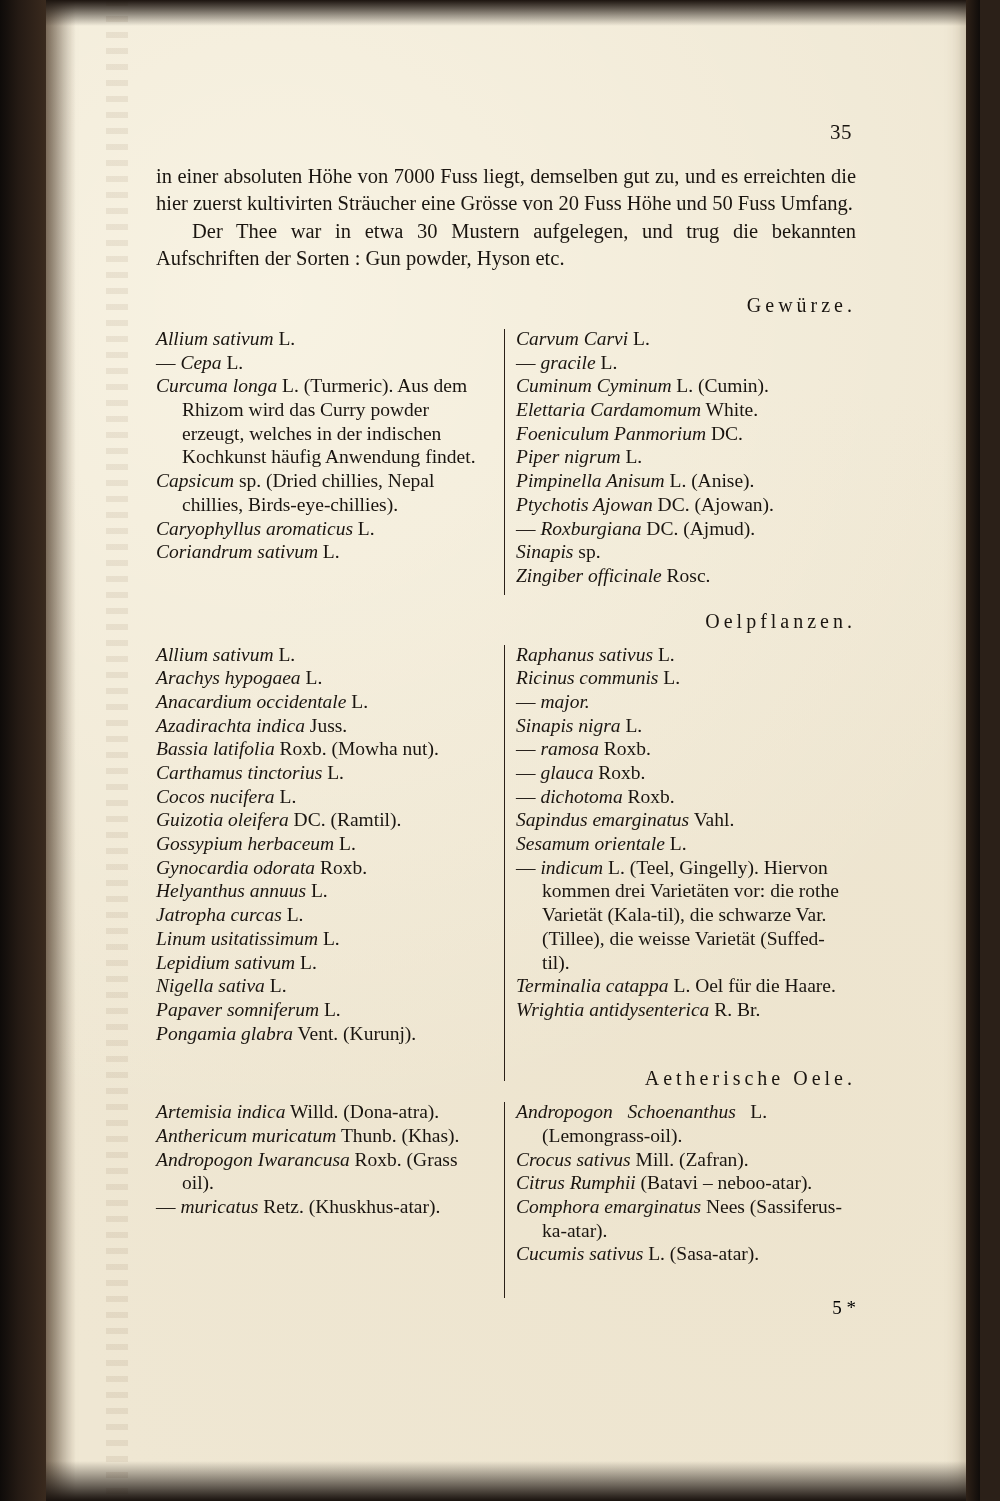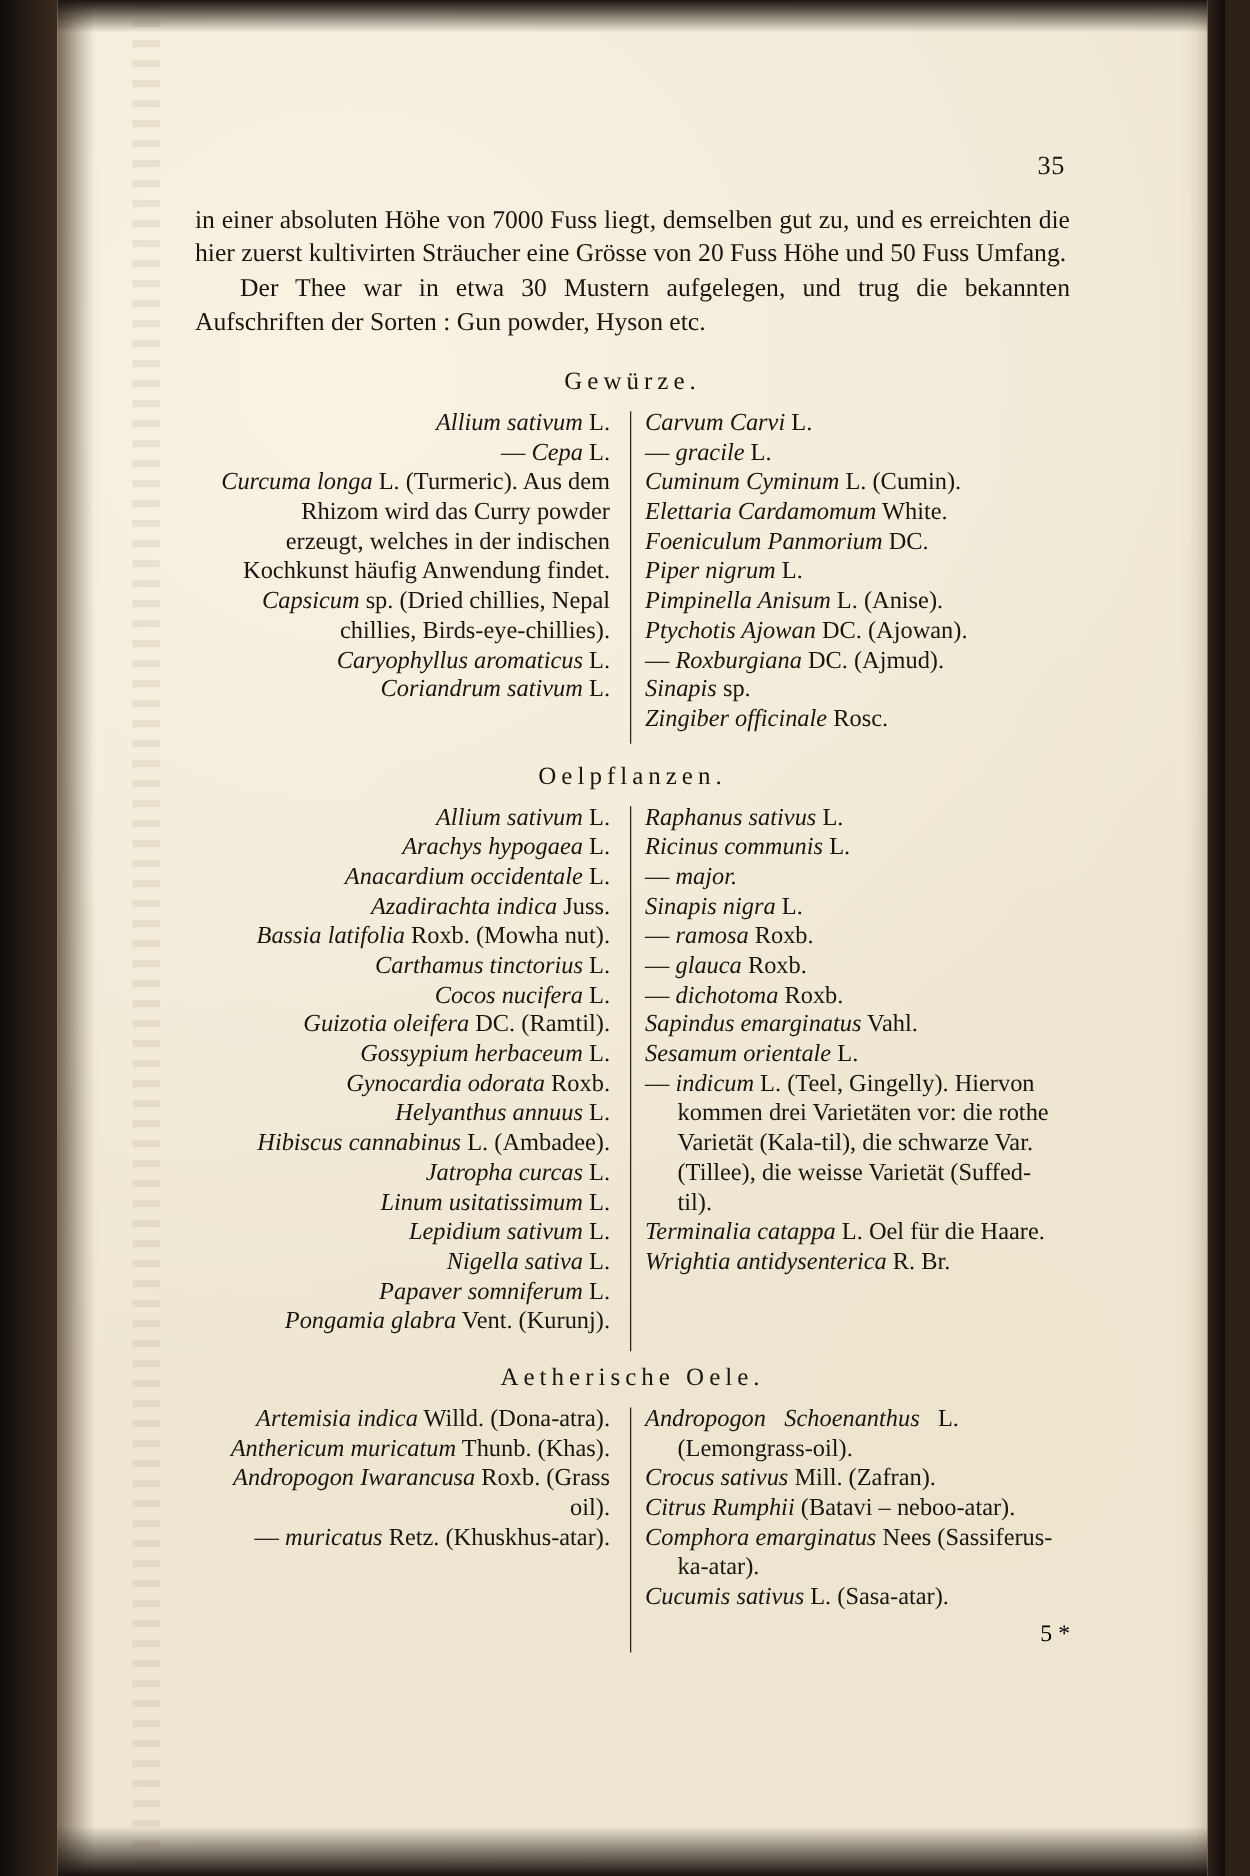--- a/index.html
+++ b/index.html
@@ -83,35 +83,35 @@
     font-size: 20.5px;
     line-height: 1.33;
     text-align: justify;
     margin: 0 0 0 0;
     hyphens: none;
   }
   .para.indent {
     text-indent: 36px;
   }
   .section-head {
-    text-align: center;
+    text-align: right;
     font-size: 20px;
     letter-spacing: 4px;
     margin: 22px 0 10px 0;
   }
   .two-col {
     position: relative;
     display: flex;
     width: 700px;
   }
   .col {
     width: 344px;
     box-sizing: border-box;
   }
-  .col.left { padding-right: 12px; text-align: right; }
+  .col.left { padding-right: 12px; }
   .col.right { padding-left: 16px; }
   .rule {
     position: absolute;
     left: 348px;
     top: 2px;
     width: 1px;
     background: #2a2018;
   }
   .entry {
     font-size: 19.5px;
@@ -189,21 +189,20 @@
             <p class="entry"><i>Arachys hypogaea</i> L.</p>
             <p class="entry"><i>Anacardium occidentale</i> L.</p>
             <p class="entry"><i>Azadirachta indica</i> Juss.</p>
             <p class="entry"><i>Bassia latifolia</i> Roxb. (Mowha nut).</p>
             <p class="entry"><i>Carthamus tinctorius</i> L.</p>
             <p class="entry"><i>Cocos nucifera</i> L.</p>
             <p class="entry"><i>Guizotia oleifera</i> DC. (Ramtil).</p>
             <p class="entry"><i>Gossypium herbaceum</i> L.</p>
             <p class="entry"><i>Gynocardia odorata</i> Roxb.</p>
             <p class="entry"><i>Helyanthus annuus</i> L.</p>
-            <p class="entry"><i>Hibiscus cannabinus</i> L. (Ambadee).</p>
             <p class="entry"><i>Jatropha curcas</i> L.</p>
             <p class="entry"><i>Linum usitatissimum</i> L.</p>
             <p class="entry"><i>Lepidium sativum</i> L.</p>
             <p class="entry"><i>Nigella sativa</i> L.</p>
             <p class="entry"><i>Papaver somniferum</i> L.</p>
             <p class="entry"><i>Pongamia glabra</i> Vent. (Kurunj).</p>
           </div>
           <div class="col right">
             <p class="entry"><i>Raphanus sativus</i> L.</p>
             <p class="entry"><i>Ricinus communis</i> L.</p>

